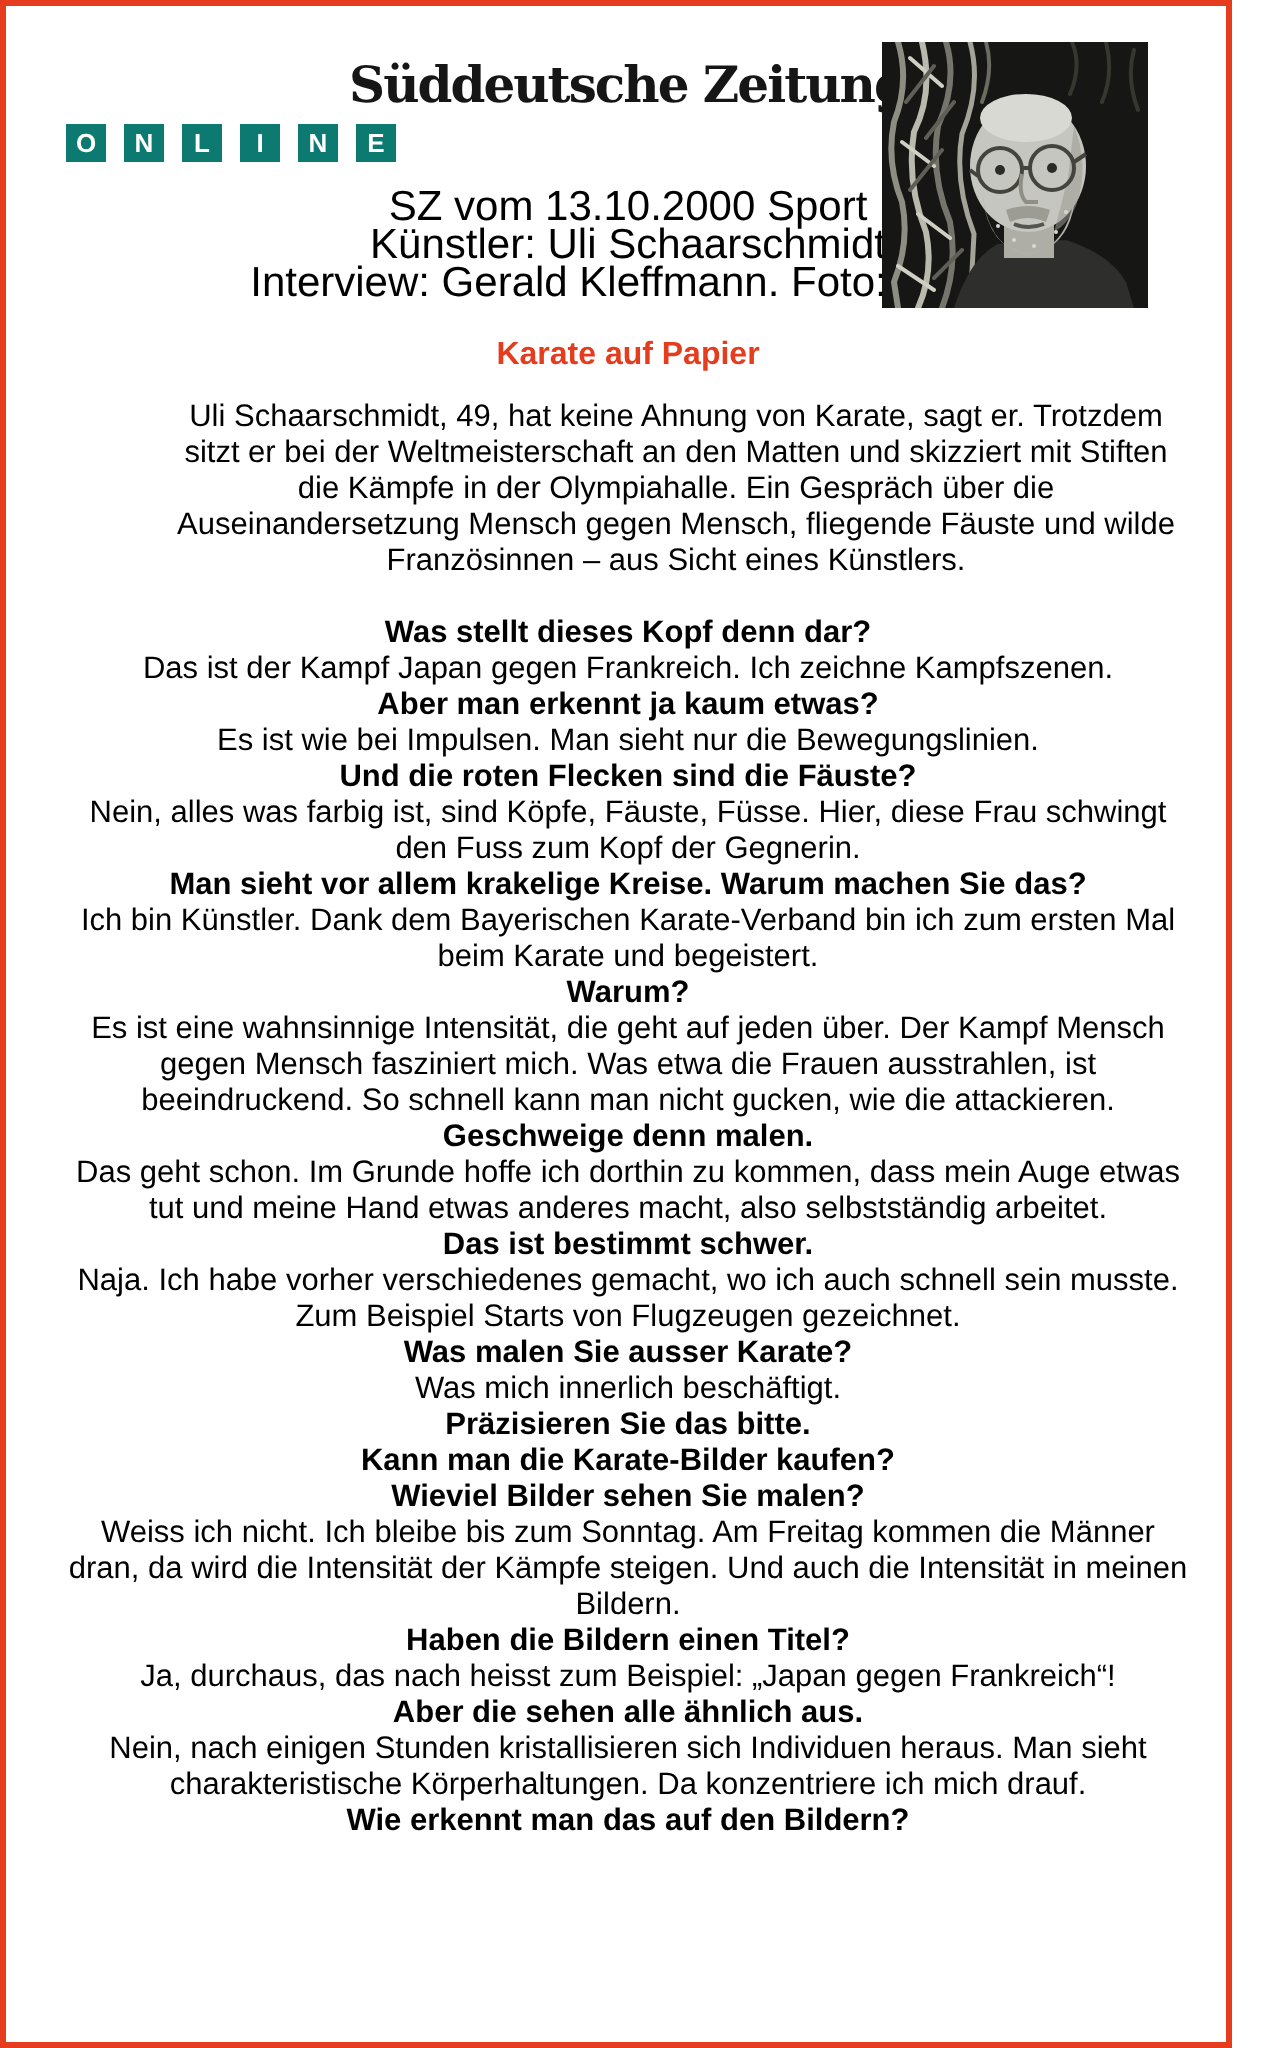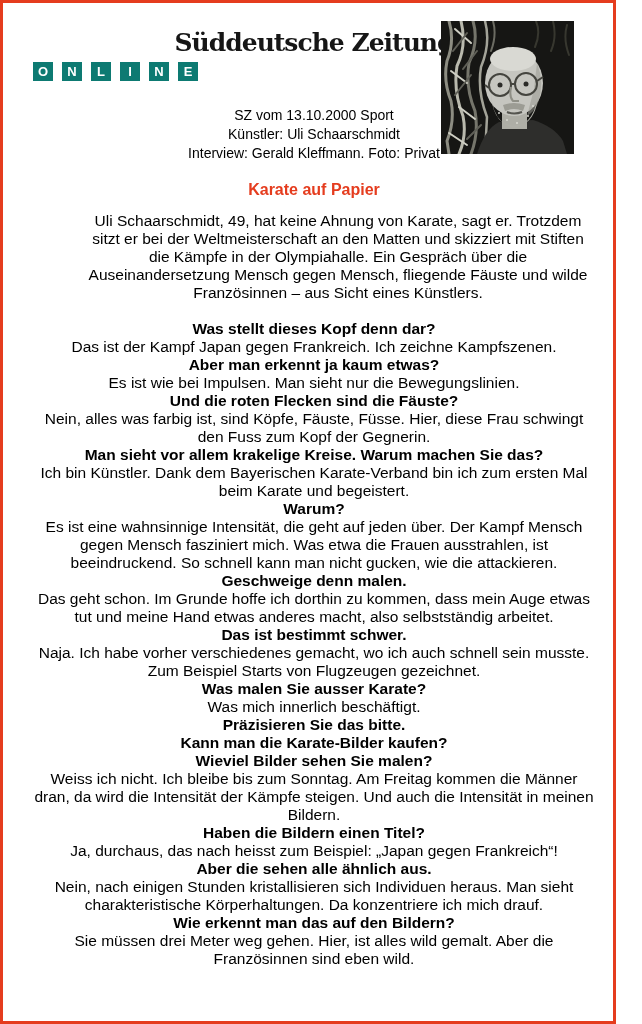--- a/index.html
+++ b/index.html
@@ -34,21 +34,21 @@
   .online-row { display: flex; gap: 9px; margin-top: 6px; }
   .letterbox {
     width: 20px; height: 19px;
     background: var(--teal);
     color: #fff;
     font-weight: bold;
     font-size: 13px;
     display: flex; align-items: center; justify-content: center;
   }
 
-  .meta { margin-top: 25px; font-size: 14px; line-height: 19px; }
+  .meta { margin-top: 13px; font-size: 21px; line-height: 19px; }
 
   .article-title {
     margin-top: 18px;
     font-size: 16px;
     font-weight: bold;
     color: var(--accent);
   }
 
   .intro {
     margin-top: 13px;
@@ -169,17 +169,16 @@
         <div class="qa-a">Was mich innerlich beschäftigt.</div>
         <div class="qa-q">Präzisieren Sie das bitte.</div>
         <div class="qa-q">Kann man die Karate-Bilder kaufen?</div>
         <div class="qa-q">Wieviel Bilder sehen Sie malen?</div>
         <div class="qa-a">Weiss ich nicht. Ich bleibe bis zum Sonntag. Am Freitag kommen die Männer dran, da wird die Intensität der Kämpfe steigen. Und auch die Intensität in meinen Bildern.</div>
         <div class="qa-q">Haben die Bildern einen Titel?</div>
         <div class="qa-a">Ja, durchaus, das nach heisst zum Beispiel: „Japan gegen Frankreich“!</div>
         <div class="qa-q">Aber die sehen alle ähnlich aus.</div>
         <div class="qa-a">Nein, nach einigen Stunden kristallisieren sich Individuen heraus. Man sieht charakteristische Körperhaltungen. Da konzentriere ich mich drauf.</div>
         <div class="qa-q">Wie erkennt man das auf den Bildern?</div>
-        <div class="qa-a">Sie müssen drei Meter weg gehen. Hier, ist alles wild gemalt. Aber die Französinnen sind eben wild.</div>
       </div>
 
   </div>
 </div>
 
 </body></html>

